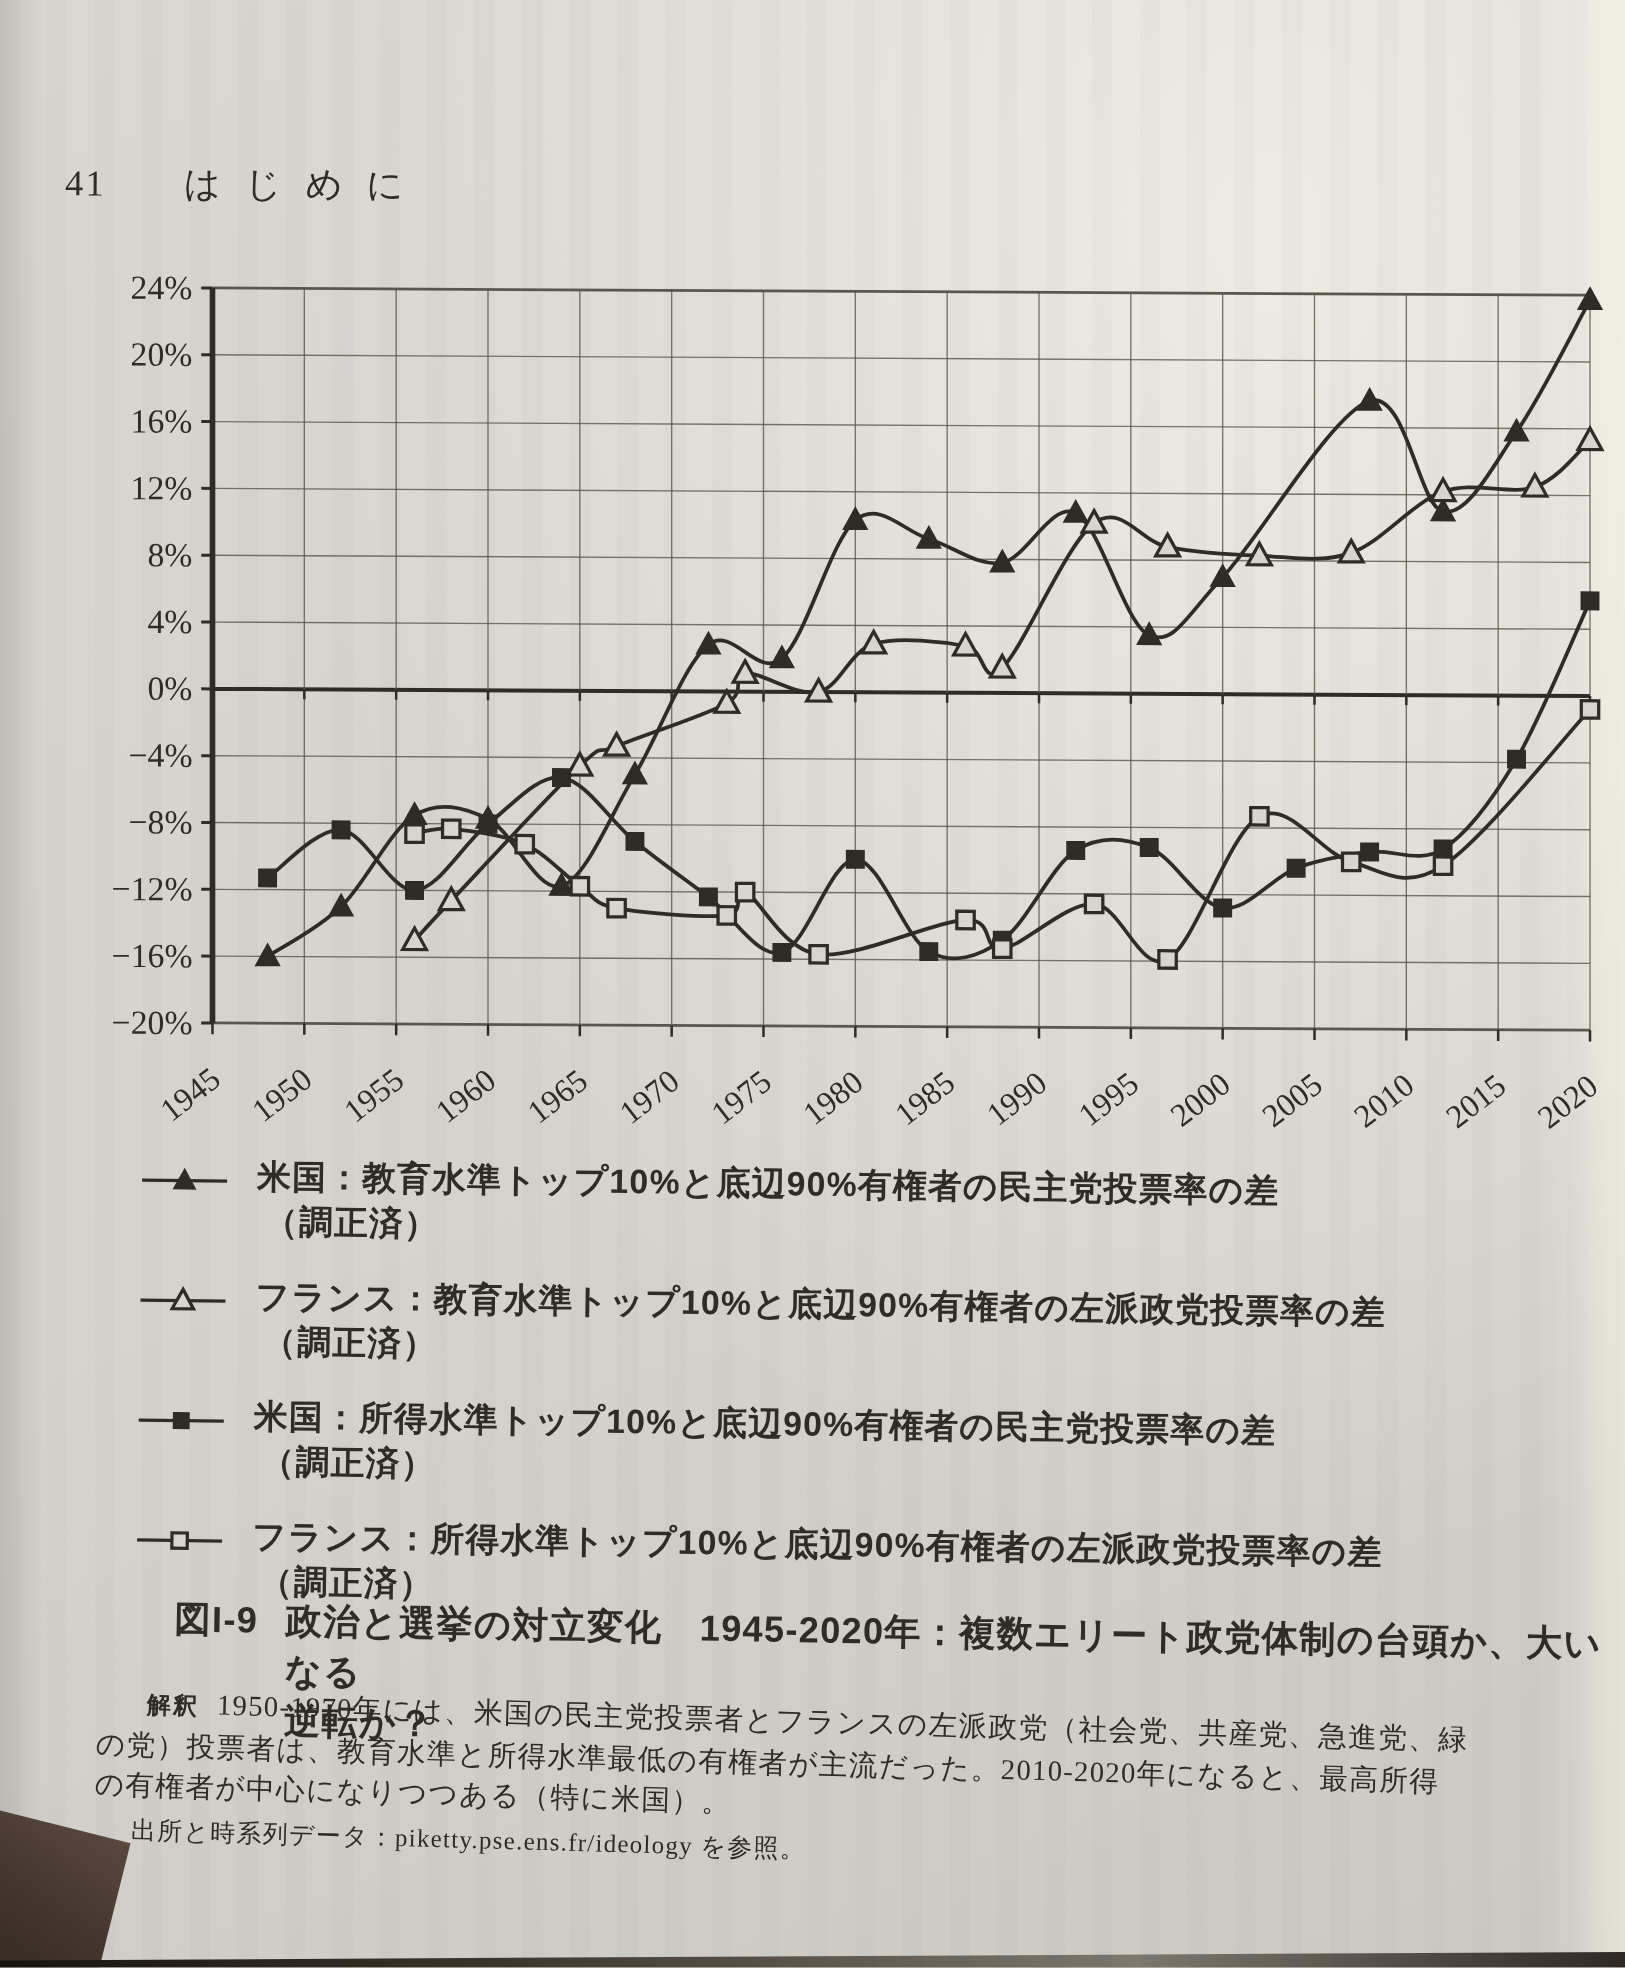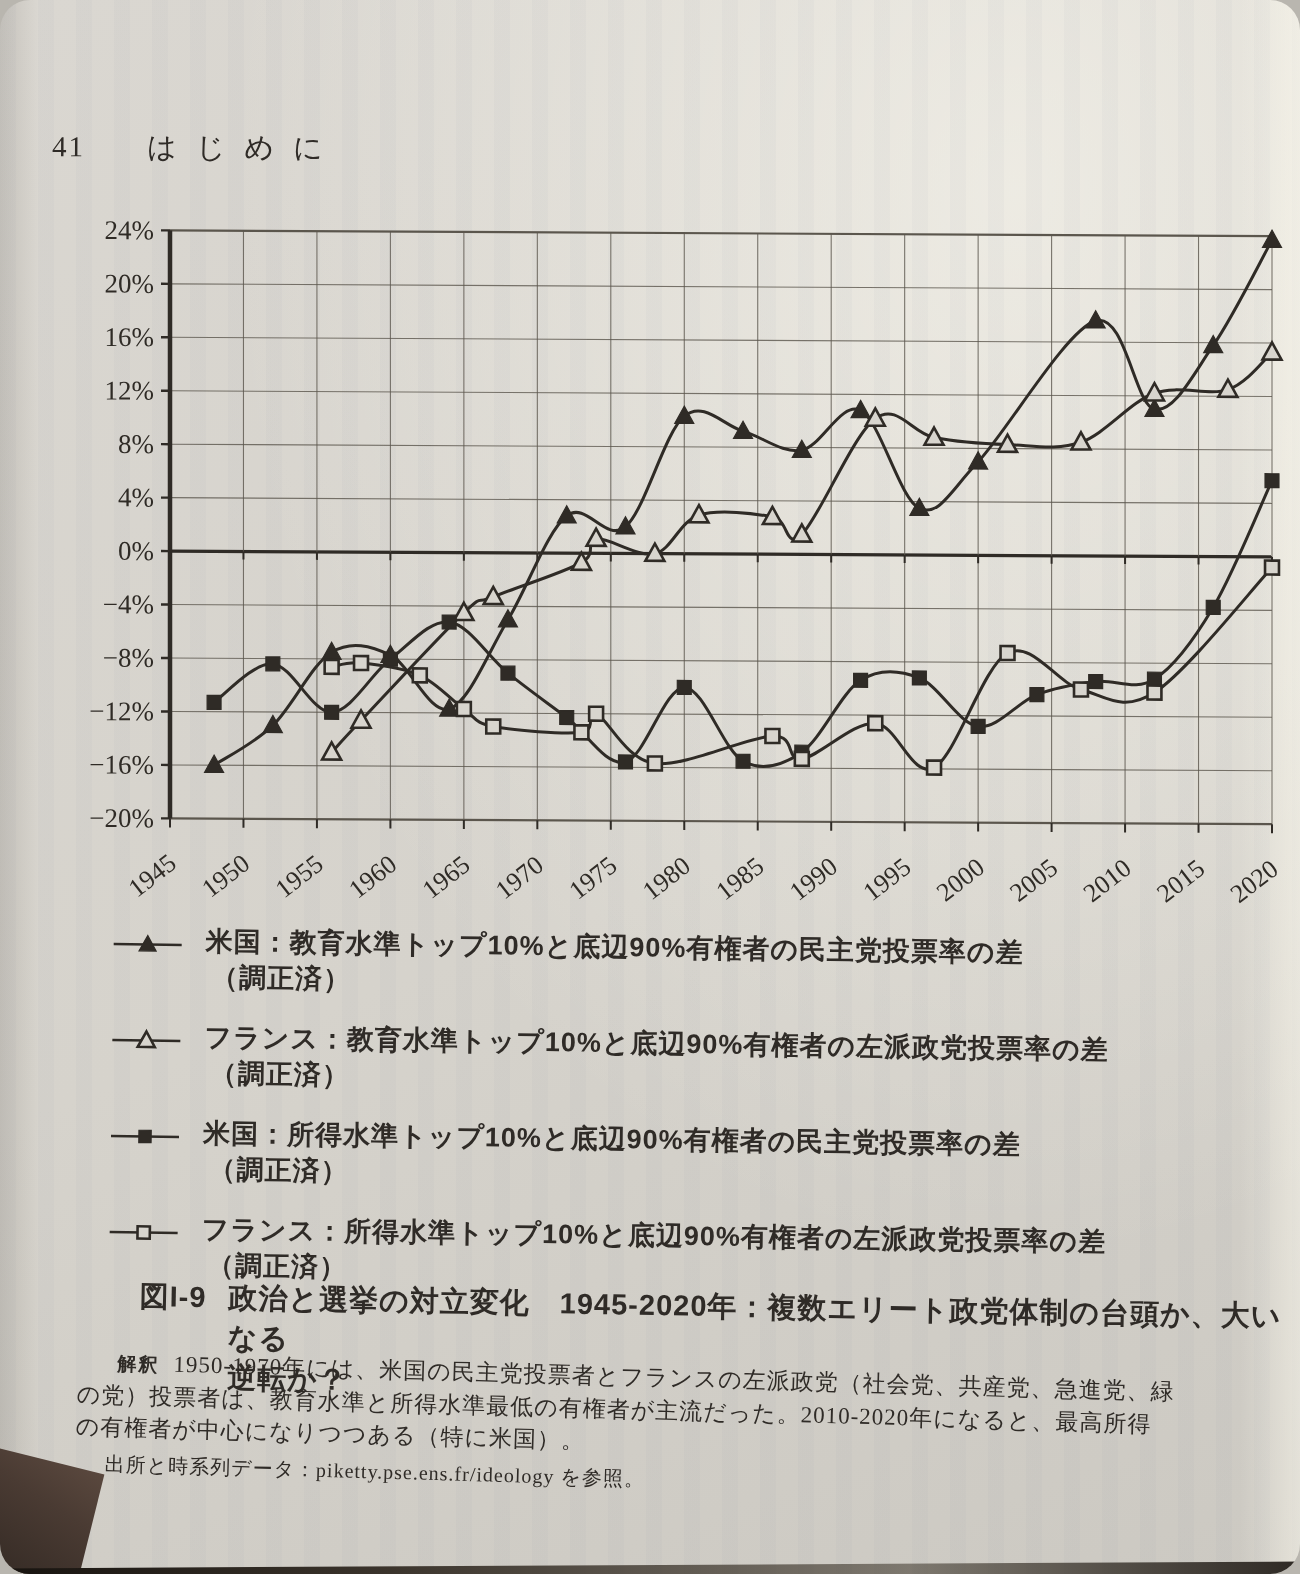--- a/index.html
+++ b/index.html
@@ -10,21 +10,20 @@
   }
   .page{
     position:relative;width:1300px;height:1574px;overflow:hidden;
     color:#2f2b27;
     background:
       linear-gradient(90deg, rgba(90,84,74,0.16) 0px, rgba(90,84,74,0.0) 38px),
       linear-gradient(270deg, rgba(255,252,240,0.50) 0px, rgba(255,252,240,0.0) 60px),
       repeating-linear-gradient(90deg, rgba(120,130,155,0.045) 0px, rgba(120,130,155,0.045) 16px, rgba(120,130,155,0.0) 16px, rgba(120,130,155,0.0) 38px),
       radial-gradient(ellipse at 78% 12%, rgba(255,253,244,0.55), rgba(255,253,244,0.0) 55%),
       linear-gradient(160deg,#dad7d1 0%,#d6d3cc 55%,#ccc9c2 100%);
-    border-radius: 30px;
   }
   .header{position:absolute;left:52px;top:128px;transform:rotate(0.3deg);}
   .page-num{font-size:29px;letter-spacing:2px;}
   .header-title{font-size:29px;margin-left:62px;letter-spacing:19px;}
   .chart-wrap{position:absolute;left:40px;top:219px;width:1260px;height:700px;transform:skewY(0.3deg);}
   svg.chart{overflow:visible;}
   .legend{position:absolute;left:112px;top:922px;transform:rotate(0.8deg);transform-origin:left top;}
   .legend-item{display:flex;align-items:flex-start;margin-bottom:24px;}
   .legend-sym{flex:0 0 auto;margin-top:9px;margin-right:20px;}
   .legend-text{font-family:"Liberation Sans","DejaVu Sans",sans-serif;font-size:27px;font-weight:600;line-height:36px;letter-spacing:1px;}

